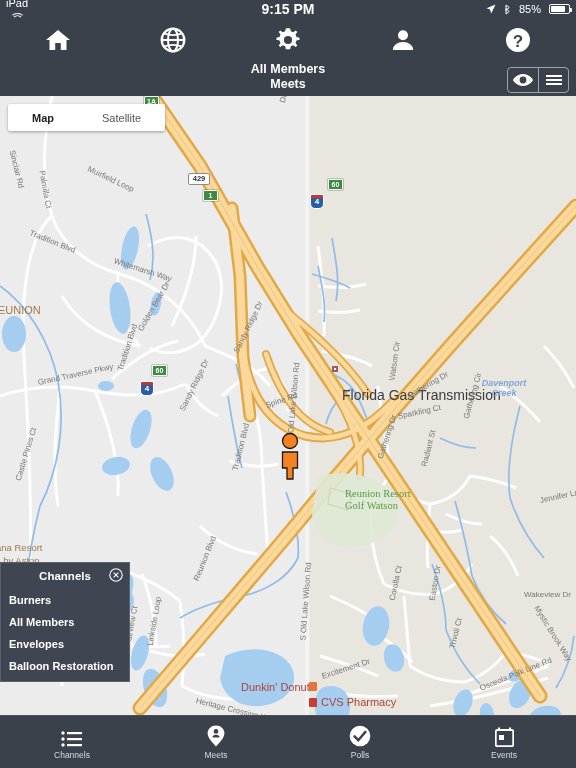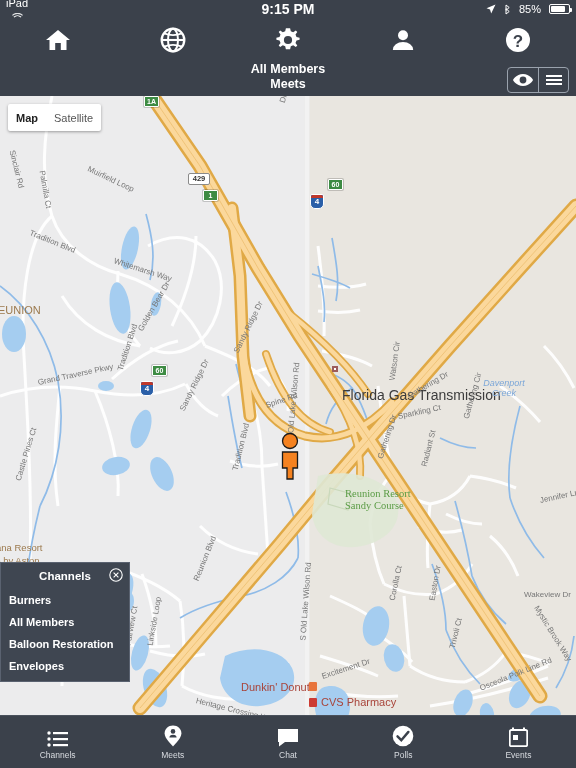--- a/index.html
+++ b/index.html
@@ -69,40 +69,40 @@
   }
   svg.mapsvg { position: absolute; inset: 0; }
 
   .maplabel {
     position: absolute; white-space: nowrap;
     font-family: "Liberation Sans", sans-serif;
     color: #6b6b6b; font-size: 8px;
     transform-origin: left center; pointer-events: none;
   }
   .lbl-road { color: #777; }
-  .lbl-water { color: #7ca7d8; font-style: italic; font-size: 9px; text-align: center; }
+  .lbl-water { color: #7ca7d8; font-style: italic; font-size: 9px; text-align: center; font-weight: bold; }
   .lbl-poi-dark { color: #3c3c3c; font-size: 14px; margin-top: 24px; }
   .lbl-green { color: #5a9c45; font-size: 10.5px; font-family: Liberation Serif, serif; }
   .lbl-brown { color: #9c7a4e; font-size: 11px; font-weight: normal; }
   .lbl-red { color: #a8443a; font-size: 11px; }
 
   .poi-sq { position: absolute; width: 6px; height: 6px; background: #9c5c5c; }
   .poi-sq::after {
     content:""; position:absolute; inset:2px; background:#fff;
   }
 
   
   .maptype {
     position: absolute; left: 8px; top: 8px; display: flex;
     background: #fff; border-radius: 2px;
     box-shadow: 0 1px 3px rgba(0,0,0,.35); height: 27px;
     font-size: 11px; overflow: hidden; z-index: 8;
   }
   .maptype div {
-    padding: 0 8px; display: flex; align-items: center; cursor: pointer;
+    padding: 0 24px; display: flex; align-items: center; cursor: pointer;
     color: #555;
   }
   .maptype div.active { color: #222; font-weight: bold; }
 
   
   .shield {
     position: absolute; z-index: 6;
     font-size: 7px; font-weight: bold; color: #fff;
     display: flex; align-items: center; justify-content: center;
     line-height: 1;
@@ -422,21 +422,21 @@
     <div class="poi-sq" style="left:332px; top:270px;"></div>
     <div class="maplabel lbl-poi-dark" style="left:342px; top:267px;">Florida Gas Transmission</div>
 
     <div class="maplabel lbl-water" style="left:472px; top:282px; width:64px;">
       <div>Davenport</div>
       <div>Creek</div>
     </div>
 
     <div class="maplabel lbl-green" style="left:345px; top:392px; line-height:12px;">
       <div>Reunion Resort</div>
-      <div>Sandy Course</div>
+      <div>Golf Watson</div>
     </div>
 
     <div class="maplabel lbl-red" style="left:241px; top:585px;">Dunkin' Donuts</div>
     <div style="position:absolute; left:309px; top:586px; width:8px; height:9px; background:#e8743b; border-radius:1px;"></div>
 
     <div class="maplabel lbl-red" style="left:321px; top:600px;">CVS Pharmacy</div>
     <div style="position:absolute; left:309px; top:602px; width:8px; height:9px; background:#cc3b33; border-radius:1px;"></div>
 
     <div class="maplabel lbl-brown" style="left:-10px; top:208px;">REUNION</div>
     <div class="maplabel lbl-brown" style="left:-4px; top:446px; font-size:9.5px;">ana Resort</div>
@@ -490,22 +490,22 @@
       <span>Channels</span>
       <div class="ch-close">
         <svg width="14" height="14" viewBox="0 0 14 14">
           <circle cx="7" cy="7" r="6.2" fill="none" stroke="#fff" stroke-width="1.1"></circle>
           <path d="M4.6 4.6 L9.4 9.4 M9.4 4.6 L4.6 9.4" stroke="#fff" stroke-width="1.1"></path>
         </svg>
       </div>
     </div>
     <div class="ch-item">Burners</div>
     <div class="ch-item">All Members</div>
+    <div class="ch-item">Envelopes</div>
     <div class="ch-item">Balloon Restoration</div>
-    <div class="ch-item">Envelopes</div>
   </div>
 
   <div class="tabbar">
 
     <div class="tab">
       <div class="tab-icon">
         <svg width="22" height="16" viewBox="0 0 22 16">
           <g fill="#fff">
             <circle cx="2" cy="2" r="1.7"></circle>
               <rect x="6" y="1" width="15" height="2.2"></rect>
@@ -524,28 +524,20 @@
         <svg width="18" height="22" viewBox="0 0 18 22">
           <path d="M9 0.6 C4.2 0.6 0.6 4.1 0.6 8.6 C0.6 13.8 9 21.4 9 21.4 C9 21.4 17.4 13.8 17.4 8.6 C17.4 4.1 13.8 0.6 9 0.6 Z" fill="#fff"></path>
           <circle cx="9" cy="6.4" r="2.3" fill="#3b414b"></circle>
           <path d="M5.4 12.6 a3.6 2.9 0 0 1 7.2 0 Z" fill="#3b414b"></path>
         </svg>
       </div>
       <div class="tab-label">Meets</div>
     </div>
 
 
-    <div class="tab">
-      <div class="tab-icon">
-        <svg width="22" height="19" viewBox="0 0 22 19">
-          <path d="M1 1 h20 v13 h-13 l-6 4.5 v-4.5 h-1 z" fill="#fff"></path>
-        </svg>
-      </div>
-      <div class="tab-label">Chat</div>
-    </div>
 
     <div class="tab">
       <div class="tab-icon">
         <svg width="22" height="22" viewBox="0 0 22 22">
           <circle cx="11" cy="11" r="10.3" fill="#fff"></circle>
           <path d="M5.5 11.3 L9.3 15.2 L16.4 6.9" fill="none" stroke="#3b414b" stroke-width="2.4" stroke-linecap="round"></path>
         </svg>
       </div>
       <div class="tab-label">Polls</div>
     </div>

